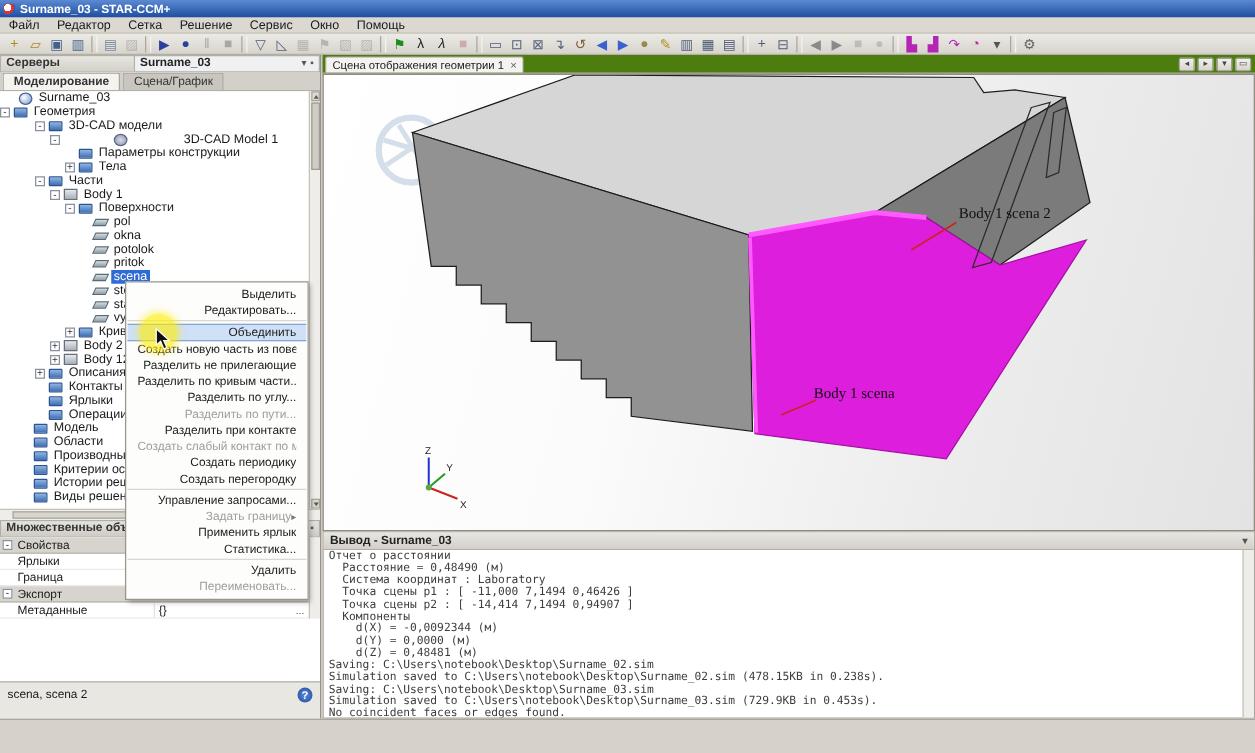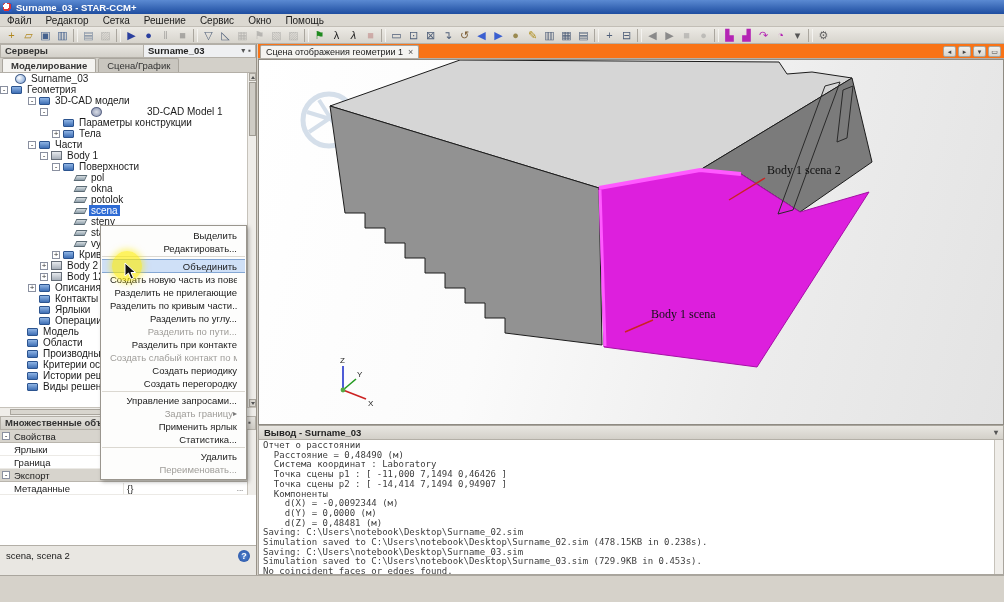--- a/index.html
+++ b/index.html
@@ -27,21 +27,21 @@
     font-size:11px;cursor:default;}
   .tbi span{pointer-events:none;}
   .tbi.disabled{opacity:.4;}
   .tbi.italic span{font-style:italic;}
   .tbi.sep{width:5px;height:13px;border-left:1px solid #aaa69e;border-right:1px solid #f4f3f0;margin:0 2px;}
 
   
   .left-panel{position:absolute;left:0;top:44px;width:257px;bottom:27px;background:#fff;
     border-right:1px solid #989288;}
   .lp-header{position:absolute;left:0;top:0;right:0;height:14px;display:flex;font-size:9.5px;}
-  .lp-servers{width:144px;background:linear-gradient(#e8e6e1,#d3d0c9);border:1px solid #b3afa7;
+  .lp-servers{width:108px;background:linear-gradient(#e8e6e1,#d3d0c9);border:1px solid #b3afa7;
     padding:0 4px;line-height:12px;font-weight:bold;color:#333;}
   .lp-doc-tab{flex:1;background:#eff0f2;border:1px solid #b3afa7;border-left:none;
     padding:0 4px;line-height:12px;display:flex;align-items:center;}
   .lp-doc-tab .lbl{flex:1;font-weight:bold;color:#222;}
   .lp-doc-tab .ic{font-size:8px;color:#555;margin-left:3px;}
   .lp-tabs{position:absolute;left:0;top:14px;right:0;height:15px;background:#d3d0c9;
     display:flex;align-items:center;font-size:9.5px;border-bottom:1px solid #b3afa7;}
   .lp-tab{padding:1px 8px;border:1px solid #a9a59d;border-bottom:none;margin-left:2px;
     background:#c9c6bf;border-radius:2px 2px 0 0;color:#333;}
   .lp-tab.active{background:#f4f3f0;font-weight:bold;}
@@ -94,21 +94,21 @@
   .props-scroll{position:absolute;right:0;top:386px;width:9px;height:65px;background:#efede9;border-left:1px solid #c6c2ba;}
   .lp-blank{position:absolute;left:0;top:451px;right:0;height:50px;background:#fff;}
   .lp-status{position:absolute;left:0;top:501px;right:0;height:30px;background:#e9e7e2;
     border-top:1px solid #b3afa7;font-size:9.5px;padding:4px 6px;display:flex;}
   .lp-status .txt{flex:1;}
   .help-badge{width:12px;height:12px;border-radius:50%;background:radial-gradient(#5b8ad2,#1d4aa0);
     color:#fff;font-size:9px;font-weight:bold;text-align:center;line-height:12px;cursor:pointer;}
 
   
   .right-panel{position:absolute;left:258px;top:44px;right:0;bottom:27px;background:#d6d2ca;}
-  .scene-tabbar{position:absolute;left:0;top:0;right:0;height:15px;background:#f97316;
+  .scene-tabbar{position:absolute;left:0;top:0;right:0;height:15px;background:#4d7c0f;
     border-bottom:1px solid #b3afa7;display:flex;align-items:flex-end;font-size:9px;}
   .scene-tab{background:#f4f3f0;border:1px solid #a9a59d;border-bottom:none;margin-left:2px;
     border-radius:2px 2px 0 0;padding:1px 5px;display:flex;align-items:center;gap:5px;}
   .scene-tab .close{color:#555;font-size:9px;cursor:pointer;}
   .scene-controls{margin-left:auto;display:flex;align-items:center;gap:2px;padding:0 3px 1px 0;}
   .scene-controls .sc{width:13px;height:11px;background:linear-gradient(#f2f1ee,#d8d5ce);
     border:1px solid #a9a59d;border-radius:2px;font-size:7px;line-height:9px;text-align:center;color:#444;}
 
   .viewport{position:absolute;left:0;top:15px;right:0;height:366px;
     border:1px solid #8f8b83;
@@ -393,20 +393,25 @@
       </div>
       <div class="trow" style="padding-left: 64px;">
         <span class="exp"></span>
         <span class="ti surface"></span>
         <span class="tlabel">okna</span>
       </div>
       <div class="trow" style="padding-left: 64px;">
         <span class="exp"></span>
         <span class="ti surface"></span>
         <span class="tlabel">potolok</span>
+      </div>
+      <div class="trow" style="padding-left: 64px;">
+        <span class="exp"></span>
+        <span class="ti surface"></span>
+        <span class="tlabel">pritok</span>
       </div>
       <div class="trow selected" style="padding-left: 64px;">
         <span class="exp"></span>
         <span class="ti surface"></span>
         <span class="tlabel">scena</span>
       </div>
       <div class="trow" style="padding-left: 64px;">
         <span class="exp"></span>
         <span class="ti surface"></span>
         <span class="tlabel">steny</span>

